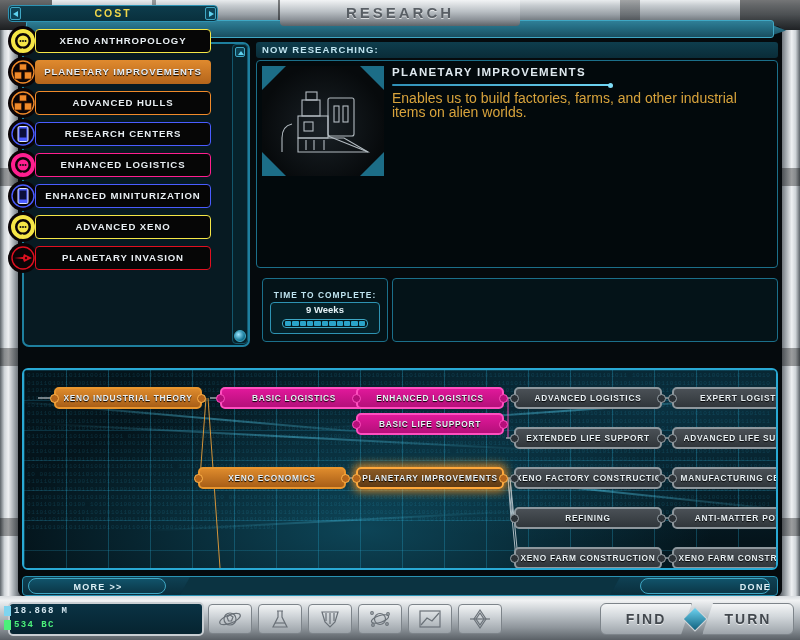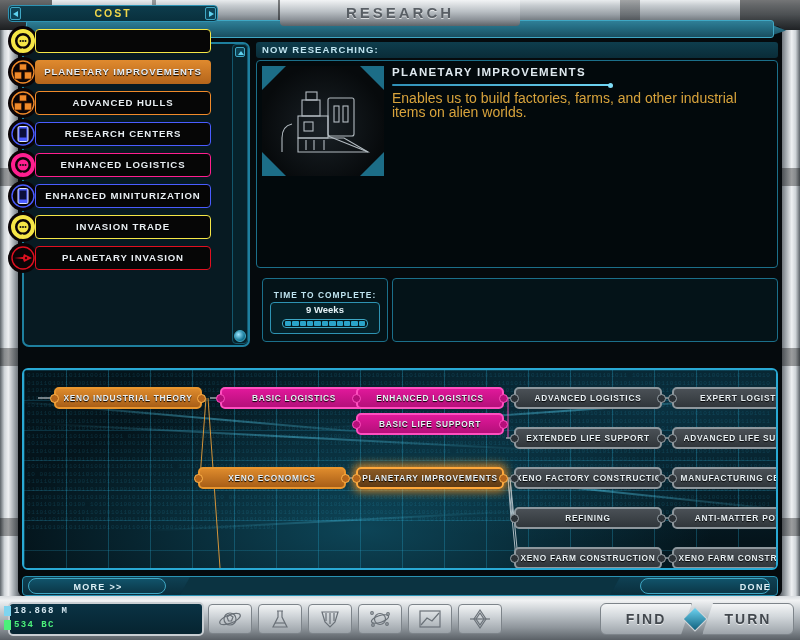--- a/index.html
+++ b/index.html
@@ -254,20 +254,21 @@
             <circle cx="13" cy="13" r="5.5" fill="#f5e646"></circle>
             <path d="M12 20 l-3 5 l7 -3 z" fill="#f5e646"></path>
             <g fill="#111">
               <circle cx="10.5" cy="13" r="1"></circle>
               <circle cx="13" cy="13" r="1"></circle>
               <circle cx="15.5" cy="13" r="1"></circle>
             </g>
           </svg>
         </div>
         <div class="tech-box" style="border:1px solid #f5e646"></div>
+        <div class="tech-lbl">XENO ANTHROPOLOGY</div>
       </div>
       <div class="tech-row">
         <div class="tech-ico">
           <svg width="26" height="26" viewBox="0 0 26 26">
             <circle cx="13" cy="13" r="11" fill="none" stroke="#f08a2a" stroke-width="1.4"></circle>
             <g fill="#f08a2a" stroke="#4a1c00" stroke-width="0.7">
               <rect x="9.5" y="5" width="7" height="6"></rect>
               <rect x="4.5" y="13" width="7" height="7"></rect>
               <rect x="14.5" y="13" width="7" height="7"></rect>
             </g>
@@ -335,21 +336,21 @@
             <circle cx="13" cy="13" r="5.5" fill="#f5e646"></circle>
             <path d="M12 20 l-3 5 l7 -3 z" fill="#f5e646"></path>
             <g fill="#111">
               <circle cx="10.5" cy="13" r="1"></circle>
               <circle cx="13" cy="13" r="1"></circle>
               <circle cx="15.5" cy="13" r="1"></circle>
             </g>
           </svg>
         </div>
         <div class="tech-box" style="border:1px solid #f5e646"></div>
-        <div class="tech-lbl">INVASION TRADE</div>
+        <div class="tech-lbl">ADVANCED XENO</div>
       </div>
       <div class="tech-row">
         <div class="tech-ico">
           <svg width="26" height="26" viewBox="0 0 26 26">
             <circle cx="13" cy="13" r="11" fill="none" stroke="#e01020" stroke-width="1.4"></circle>
             <path d="M22 13 l-8 -4 l-1 3 l-9 1 l9 1 l1 3 z" fill="#e01020"></path>
             <circle cx="16" cy="13" r="1.2" fill="#300"></circle>
           </svg>
         </div>
         <div class="tech-box" style="border:1px solid #e01020"></div>

